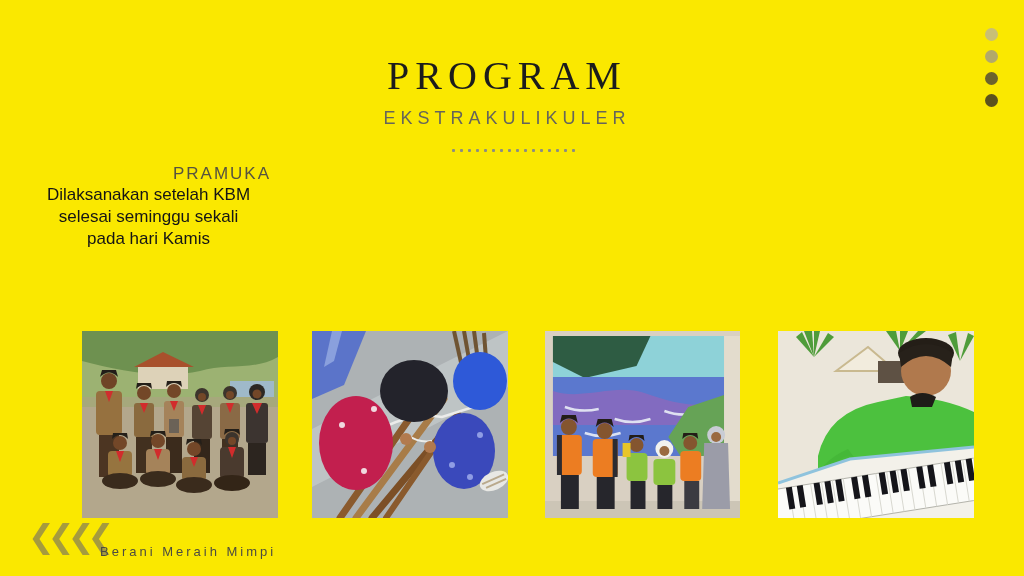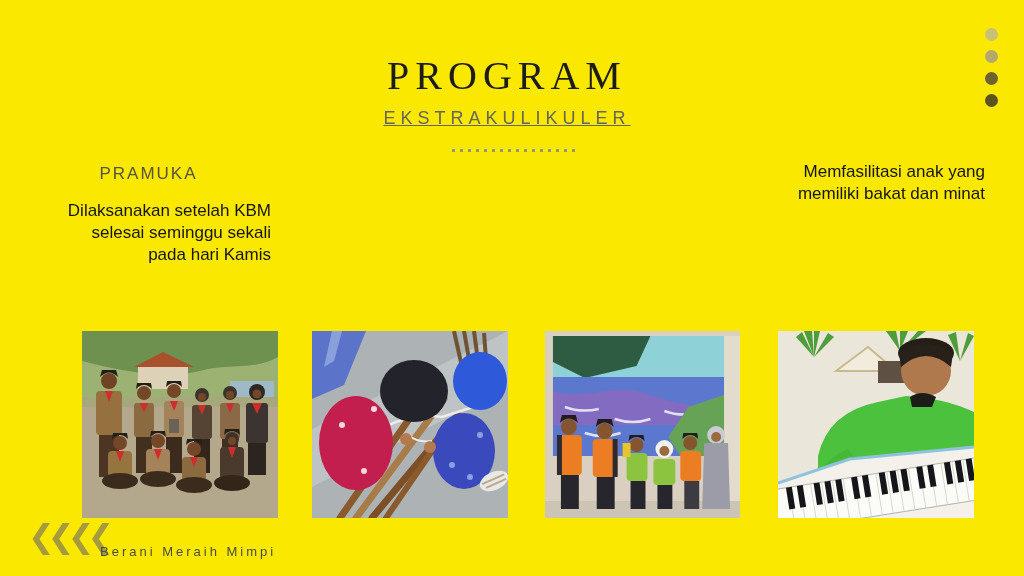--- a/index.html
+++ b/index.html
@@ -9,38 +9,38 @@
     background:var(--background,#fae800);overflow:hidden;
   }
   
   .title{
     position:absolute;top:52px;left:0;width:1014px;text-align:center;
     font-family:"Liberation Serif","DejaVu Serif",serif;font-weight:400;
     font-size:40px;letter-spacing:6px;color:var(--title,#1c1c1c);
   }
   .subtitle{
     position:absolute;top:108px;left:0;width:1014px;text-align:center;
-    font-size:18px;letter-spacing:5px;color:var(--subtitle,#66655a);font-weight:500;text-decoration:underline;
+    font-size:18px;letter-spacing:5px;color:var(--subtitle,#66655a);font-weight:500;
   }
   .sep{
     position:absolute;top:149px;left:452px;display:flex;gap:5px;align-items:center;
   }
   .sep-dot{width:3px;height:3px;border-radius:1px;background:var(--separator-dot,#8d8d80);display:inline-block;}
   
   .col{position:absolute;text-align:center;}
   .col-1{left:26px;top:164px;width:245px;}
   .col-2{left:372px;top:167px;width:250px;}
   .col-3{left:745px;top:161px;width:240px;}
   .col-header{
     font-size:17px;letter-spacing:2px;color:var(--column-header,#56533f);
-    font-weight:500;margin-bottom:16px;
+    font-weight:500;margin-bottom:0;text-align:right;
   }
   .col-body{
     font-size:17px;line-height:22px;color:var(--body-text,#151515);
-    white-space:pre-line;font-weight:500;text-align:right;
+    white-space:pre-line;font-weight:500;
   }
   
   .photo{position:absolute;top:331px;width:196px;height:187px;margin:0;padding:0;}
   .photo svg{display:block;width:100%;height:100%;}
   .photo-1{left:82px;}
   .photo-2{left:312px;}
   .photo-3{left:545px;width:195px;}
   .photo-4{left:778px;}
   
   .chevrons{
@@ -89,22 +89,20 @@
       <span class="sep-dot"></span>
     </div>
 
   <div class="col col-1">
     <div class="col-header">PRAMUKA</div>
     <div class="col-body">Dilaksanakan setelah KBM
 selesai seminggu sekali
 pada hari Kamis</div>
   </div>
   <div class="col col-3">
-    <div class="col-body">Memfasilitasi anak yang
-memiliki bakat dan minat</div>
   </div>
 
   <figure class="photo photo-1">
     <svg viewBox="0 0 196 187" preserveAspectRatio="none">
       <rect width="196" height="187" fill="#b3a78c"></rect>
       <rect width="196" height="72" fill="#9cb272"></rect>
       <path d="M0 0h196v26c-24 14-52 6-78 14C82 48 36 40 0 30z" fill="#6e9150"></path>
       <rect x="56" y="34" width="50" height="24" fill="#ddd2b8"></rect>
       <path d="M52 36l29-15 31 15z" fill="#a8512c"></path>
       <rect x="148" y="50" width="44" height="16" fill="#9fb9c9"></rect>

